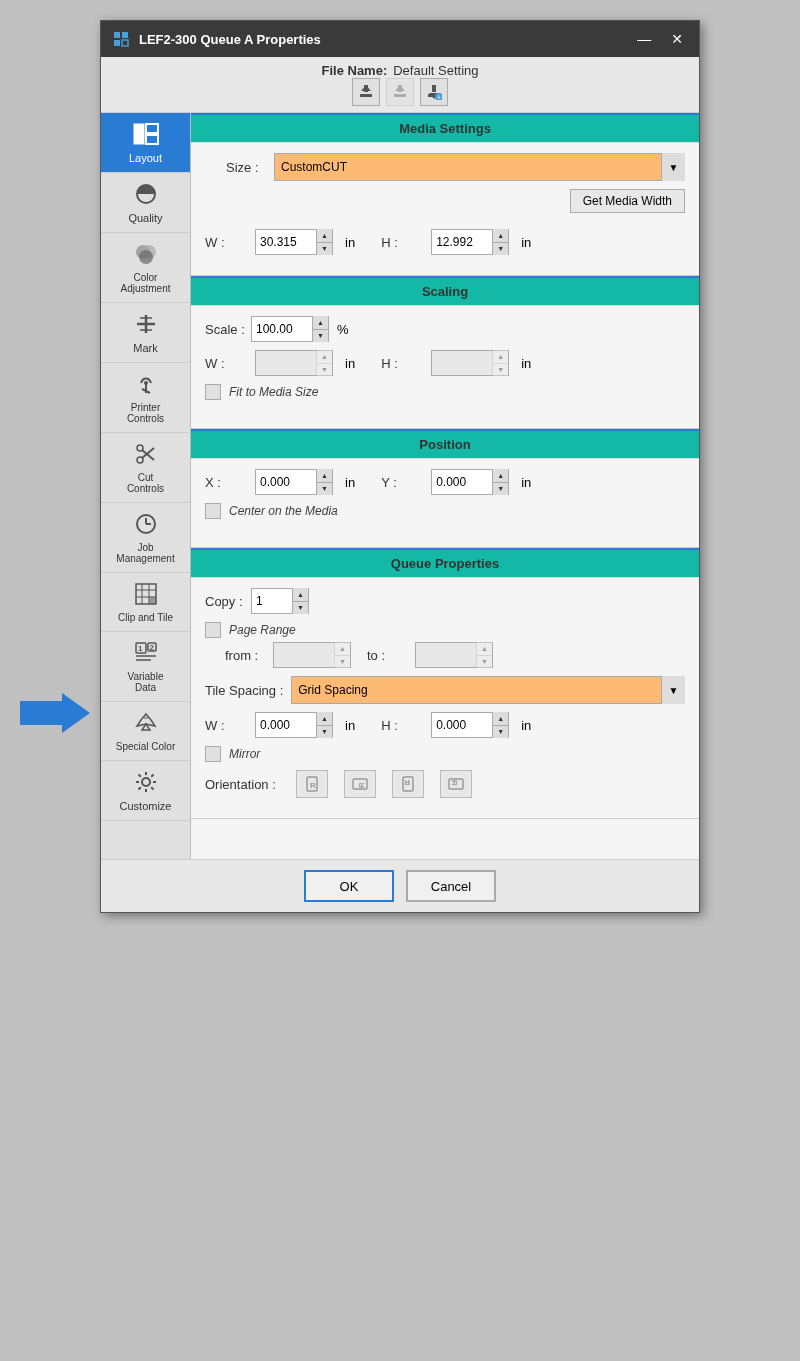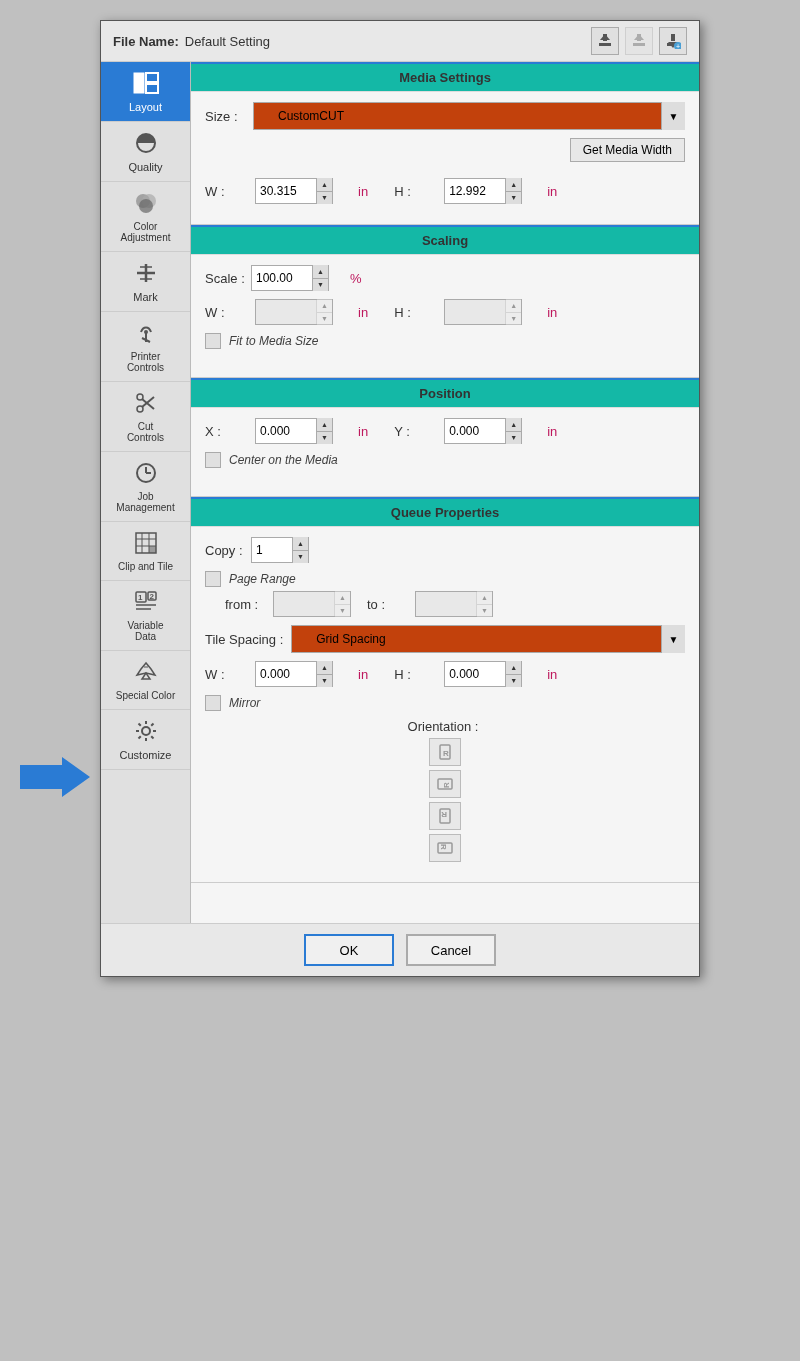--- a/index.html
+++ b/index.html
@@ -56,20 +56,21 @@
       padding: 2px 6px;
     }
 
     .toolbar-area {
       background: #e8e8e8;
       padding: 6px 12px;
       display: flex;
       align-items: center;
       justify-content: space-between;
       border-bottom: 1px solid #ccc;
+      flex-direction: column;
     }
     .filename-area {
       display: flex;
       align-items: center;
       gap: 6px;
     }
     .filename-label {
       font-weight: 600;
       color: #333;
     }
@@ -200,41 +201,42 @@
       display: flex;
       align-items: center;
       justify-content: center;
       padding: 0;
       line-height: 1;
       color: #333;
     }
     .spin-btn:first-child { border-bottom: 1px solid #aaa; }
 
     .unit-label {
-      color: #be185d;
-      margin-left: 15px;
+      color: #000000;
+      margin-left: 2px;
     }
 
     .full-select-row {
       display: flex;
       align-items: center;
       margin-bottom: 8px;
       gap: 8px;
+      margin-left: 21px;
     }
     .styled-select-wrapper {
       flex: 1;
       position: relative;
       display: inline-block;
     }
     .styled-select-wrapper select {
       width: 100%;
       height: 28px;
       border: 1px solid #aaa;
-      background: #c2410c;
-      padding: 0 24px 0 24px;
+      background: #fdba74;
+      padding: 0 24px 0 6px;
       font-size: 12px;
       outline: none;
       appearance: none;
       -webkit-appearance: none;
     }
     .select-arrow {
       position: absolute;
       right: 0;
       top: 0;
       bottom: 0;
@@ -274,23 +276,22 @@
       cursor: pointer;
       font-size: 12px;
       margin-bottom: 8px;
       margin-left: auto;
       display: block;
     }
 
     .orientation-row {
       display: flex;
       align-items: center;
-      gap: 4px;
+      gap: 16px;
       margin-top: 4px;
-      flex-direction: column;
     }
     .orient-label {
       margin-right: 4px;
       color: #333;
     }
     .orient-btn {
       width: 32px;
       height: 28px;
       border: 1px solid #bbb;
       background: #e8e8e8;
@@ -380,20 +381,35 @@
 <body>
 
 <div style="position: relative; display: inline-block;">
 
   <div class="arrow-container">
     <div class="big-arrow"></div>
   </div>
 
   <div class="window">
 
+    <div class="title-bar">
+      <div class="title-bar-icon">
+        <svg width="18" height="18" viewBox="0 0 18 18">
+          <rect x="2" y="2" width="6" height="6" fill="#4a9fd4"></rect>
+          <rect x="10" y="2" width="6" height="6" fill="#4a9fd4"></rect>
+          <rect x="2" y="10" width="6" height="6" fill="#4a9fd4"></rect>
+          <rect x="10" y="10" width="6" height="6" fill="none" stroke="#4a9fd4" stroke-width="1.5"></rect>
+        </svg>
+      </div>
+      <span class="title-bar-title">LEF2-300 Queue A Properties</span>
+      <div class="title-bar-controls">
+        <button class="title-bar-btn">—</button>
+        <button class="title-bar-btn">✕</button>
+      </div>
+    </div>
 
     <div class="toolbar-area">
       <div class="filename-area">
         <span class="filename-label">File Name:</span>
         <span class="filename-value">Default Setting</span>
       </div>
       <div class="toolbar-icons">
         <button class="toolbar-icon-btn">
           <svg width="16" height="16" viewBox="0 0 16 16">
             <rect x="2" y="10" width="12" height="3" fill="#555"></rect>

